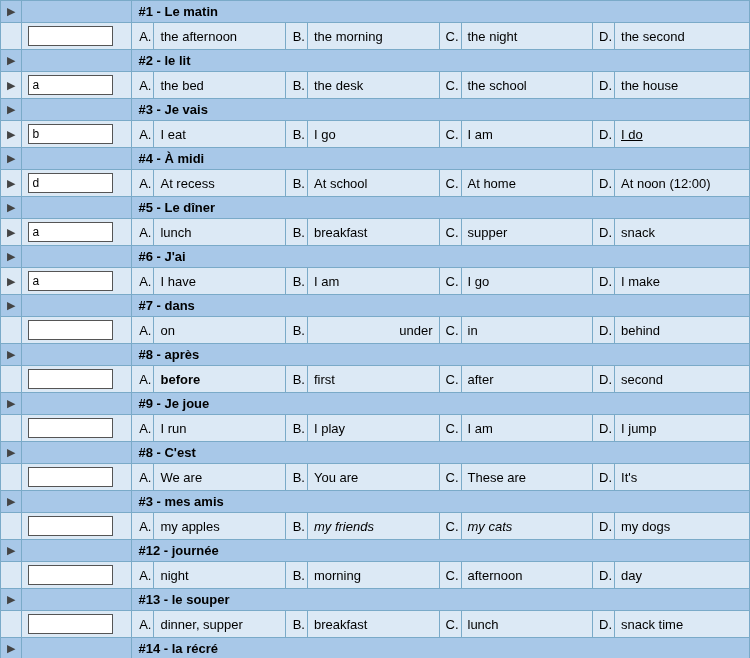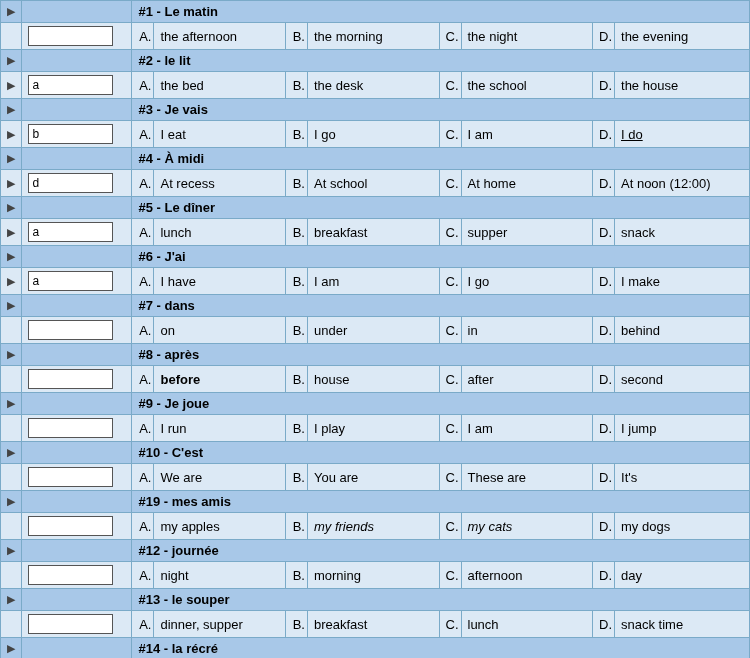--- a/index.html
+++ b/index.html
@@ -63,21 +63,21 @@
       <tr class="answer-row">
         <td class="arrow-cell" style="width: 18px;"></td>
         <td class="input-cell" style="width: 110px;"><input type="text" class="input-box" style=""></td>
         <td style="width: 22px; padding-right: 2px; text-align: right; white-space: nowrap;">A.</td>
         <td class="ans-col" style="min-width: 100px;">the afternoon</td>
         <td style="width: 22px; padding-right: 2px; text-align: right; white-space: nowrap;">B.</td>
         <td class="ans-col" style="min-width: 100px;">the morning</td>
         <td style="width: 22px; padding-right: 2px; text-align: right; white-space: nowrap;">C.</td>
         <td class="ans-col" style="min-width: 100px;">the night</td>
         <td style="width: 22px; padding-right: 2px; text-align: right; white-space: nowrap;">D.</td>
-        <td class="ans-col" style="min-width: 100px;">the evening</td>
+        <td class="ans-col" style="min-width: 100px;">the second</td>
       </tr>
       <tr class="question-row">
         <td class="arrow-cell" style="width: 18px;">▶</td>
         <td class="input-cell" style="width: 110px;"></td>
         <td class="question-cell" colspan="8">#2 - le lit</td>
       </tr>
       <tr class="answer-row">
         <td class="arrow-cell" style="width: 18px;">▶</td>
         <td class="input-cell" style="width: 110px;"><input type="text" class="input-box" value="a" style=""></td>
         <td style="width: 22px; padding-right: 2px; text-align: right; white-space: nowrap;">A.</td>
@@ -161,38 +161,38 @@
         <td class="arrow-cell" style="width: 18px;">▶</td>
         <td class="input-cell" style="width: 110px;"></td>
         <td class="question-cell" colspan="8">#7 - dans</td>
       </tr>
       <tr class="answer-row">
         <td class="arrow-cell" style="width: 18px;"></td>
         <td class="input-cell" style="width: 110px;"><input type="text" class="input-box" style=""></td>
         <td style="width: 22px; padding-right: 2px; text-align: right; white-space: nowrap;">A.</td>
         <td class="ans-col" style="min-width: 100px;">on</td>
         <td style="width: 22px; padding-right: 2px; text-align: right; white-space: nowrap;">B.</td>
-        <td class="ans-col" style="min-width: 100px;">under</td>
+        <td class="ans-col" style="min-width: 100px; text-align: right;">under</td>
         <td style="width: 22px; padding-right: 2px; text-align: right; white-space: nowrap;">C.</td>
         <td class="ans-col" style="min-width: 100px;">in</td>
         <td style="width: 22px; padding-right: 2px; text-align: right; white-space: nowrap;">D.</td>
         <td class="ans-col" style="min-width: 100px;">behind</td>
       </tr>
       <tr class="question-row">
         <td class="arrow-cell" style="width: 18px;">▶</td>
         <td class="input-cell" style="width: 110px;"></td>
         <td class="question-cell" colspan="8">#8 - après</td>
       </tr>
       <tr class="answer-row">
         <td class="arrow-cell" style="width: 18px;"></td>
         <td class="input-cell" style="width: 110px;"><input type="text" class="input-box" style=""></td>
         <td style="width: 22px; padding-right: 2px; text-align: right; white-space: nowrap;">A.</td>
         <td class="ans-col" style="min-width: 100px; font-weight: bold;">before</td>
         <td style="width: 22px; padding-right: 2px; text-align: right; white-space: nowrap;">B.</td>
-        <td class="ans-col" style="min-width: 100px;">house</td>
+        <td class="ans-col" style="min-width: 100px;">first</td>
         <td style="width: 22px; padding-right: 2px; text-align: right; white-space: nowrap;">C.</td>
         <td class="ans-col" style="min-width: 100px;">after</td>
         <td style="width: 22px; padding-right: 2px; text-align: right; white-space: nowrap;">D.</td>
         <td class="ans-col" style="min-width: 100px;">second</td>
       </tr>
       <tr class="question-row">
         <td class="arrow-cell" style="width: 18px;">▶</td>
         <td class="input-cell" style="width: 110px;"></td>
         <td class="question-cell" colspan="8">#9 - Je joue</td>
       </tr>
@@ -204,38 +204,38 @@
         <td style="width: 22px; padding-right: 2px; text-align: right; white-space: nowrap;">B.</td>
         <td class="ans-col" style="min-width: 100px;">I play</td>
         <td style="width: 22px; padding-right: 2px; text-align: right; white-space: nowrap;">C.</td>
         <td class="ans-col" style="min-width: 100px;">I am</td>
         <td style="width: 22px; padding-right: 2px; text-align: right; white-space: nowrap;">D.</td>
         <td class="ans-col" style="min-width: 100px;">I jump</td>
       </tr>
       <tr class="question-row">
         <td class="arrow-cell" style="width: 18px;">▶</td>
         <td class="input-cell" style="width: 110px;"></td>
-        <td class="question-cell" colspan="8">#10 - C'est</td>
+        <td class="question-cell" colspan="8">#8 - C'est</td>
       </tr>
       <tr class="answer-row">
         <td class="arrow-cell" style="width: 18px;"></td>
         <td class="input-cell" style="width: 110px;"><input type="text" class="input-box" style=""></td>
         <td style="width: 22px; padding-right: 2px; text-align: right; white-space: nowrap;">A.</td>
         <td class="ans-col" style="min-width: 100px;">We are</td>
         <td style="width: 22px; padding-right: 2px; text-align: right; white-space: nowrap;">B.</td>
         <td class="ans-col" style="min-width: 100px;">You are</td>
         <td style="width: 22px; padding-right: 2px; text-align: right; white-space: nowrap;">C.</td>
         <td class="ans-col" style="min-width: 100px; margin-left: 35px;">These are</td>
         <td style="width: 22px; padding-right: 2px; text-align: right; white-space: nowrap;">D.</td>
         <td class="ans-col" style="min-width: 100px;">It's</td>
       </tr>
       <tr class="question-row">
         <td class="arrow-cell" style="width: 18px;">▶</td>
         <td class="input-cell" style="width: 110px;"></td>
-        <td class="question-cell" colspan="8">#19 - mes amis</td>
+        <td class="question-cell" colspan="8">#3 - mes amis</td>
       </tr>
       <tr class="answer-row">
         <td class="arrow-cell" style="width: 18px;"></td>
         <td class="input-cell" style="width: 110px;"><input type="text" class="input-box" style=""></td>
         <td style="width: 22px; padding-right: 2px; text-align: right; white-space: nowrap;">A.</td>
         <td class="ans-col" style="min-width: 100px;">my apples</td>
         <td style="width: 22px; padding-right: 2px; text-align: right; white-space: nowrap;">B.</td>
         <td class="ans-col" style="min-width: 100px; font-style: italic;">my friends</td>
         <td style="width: 22px; padding-right: 2px; text-align: right; white-space: nowrap;">C.</td>
         <td class="ans-col" style="min-width: 100px; font-style: italic;">my cats</td>

